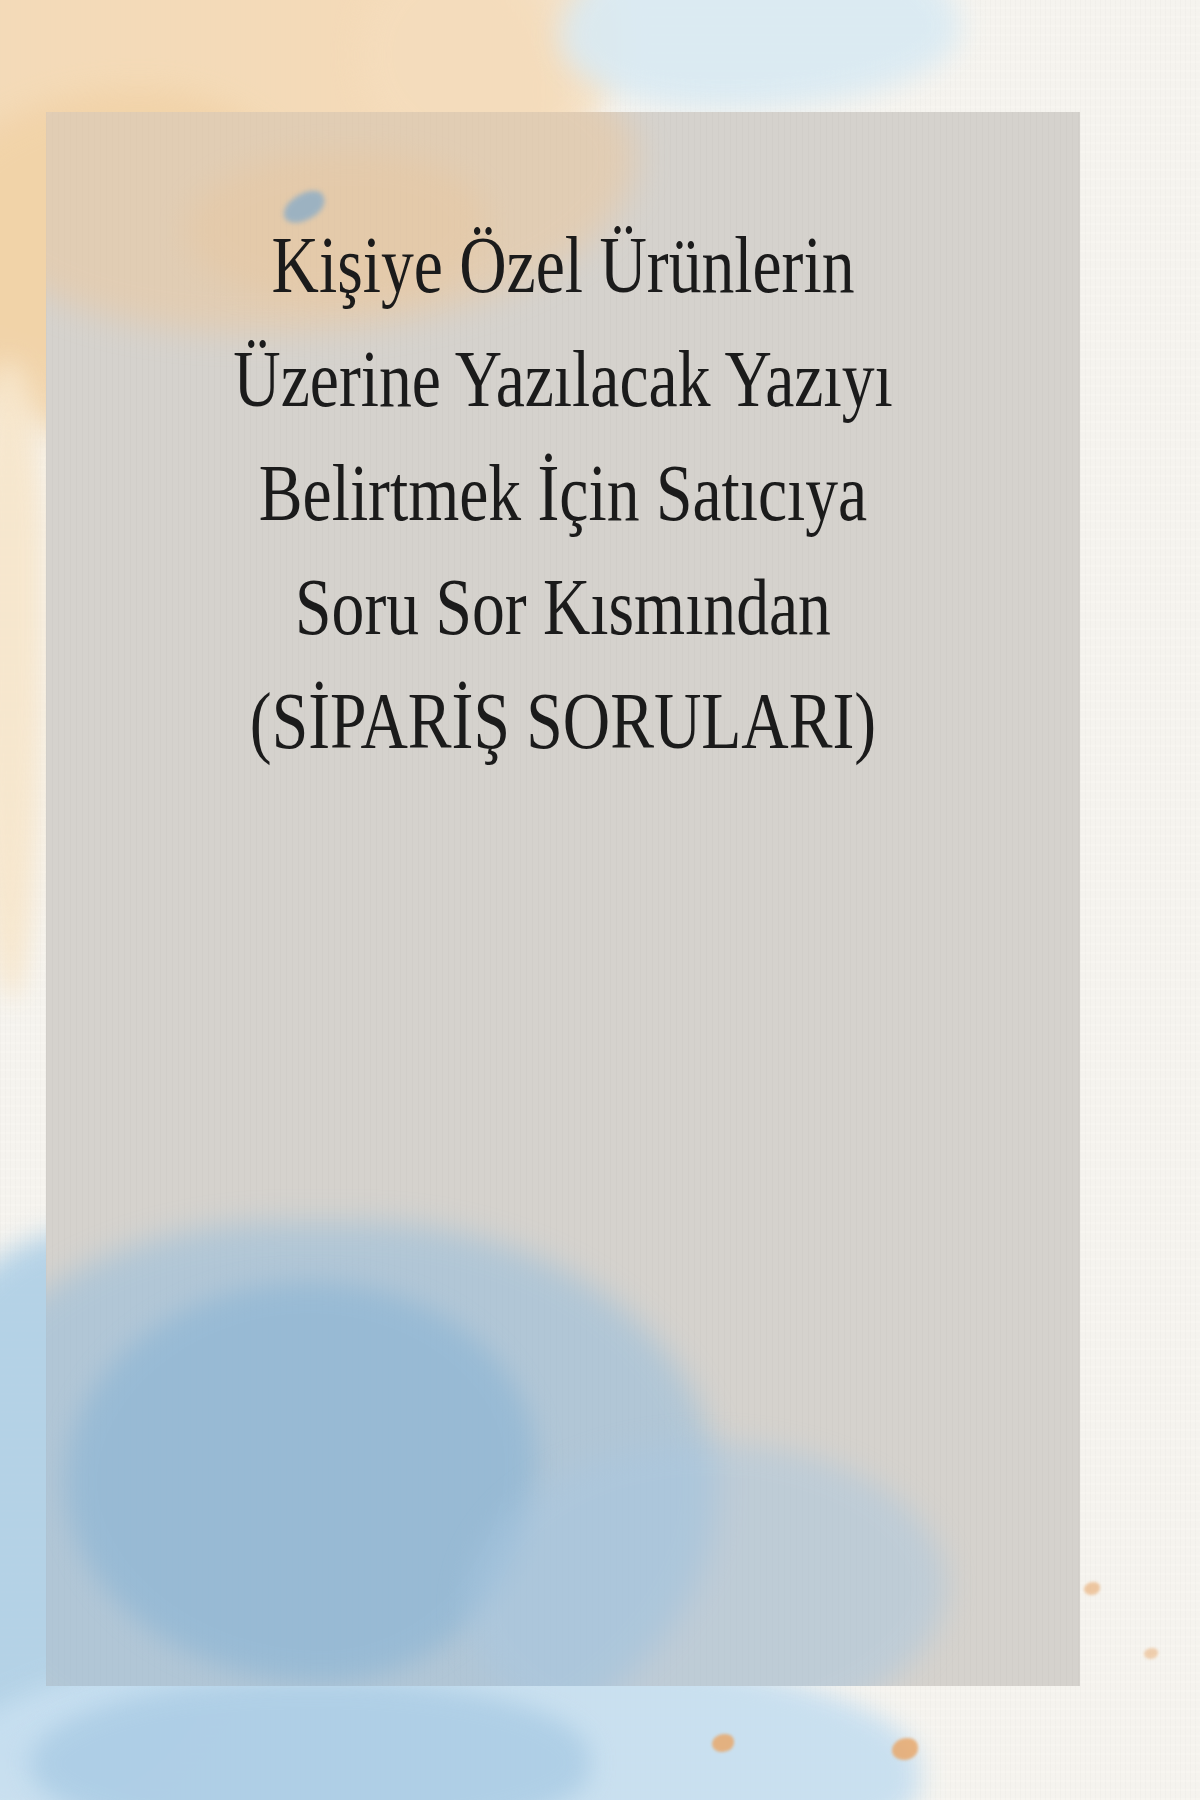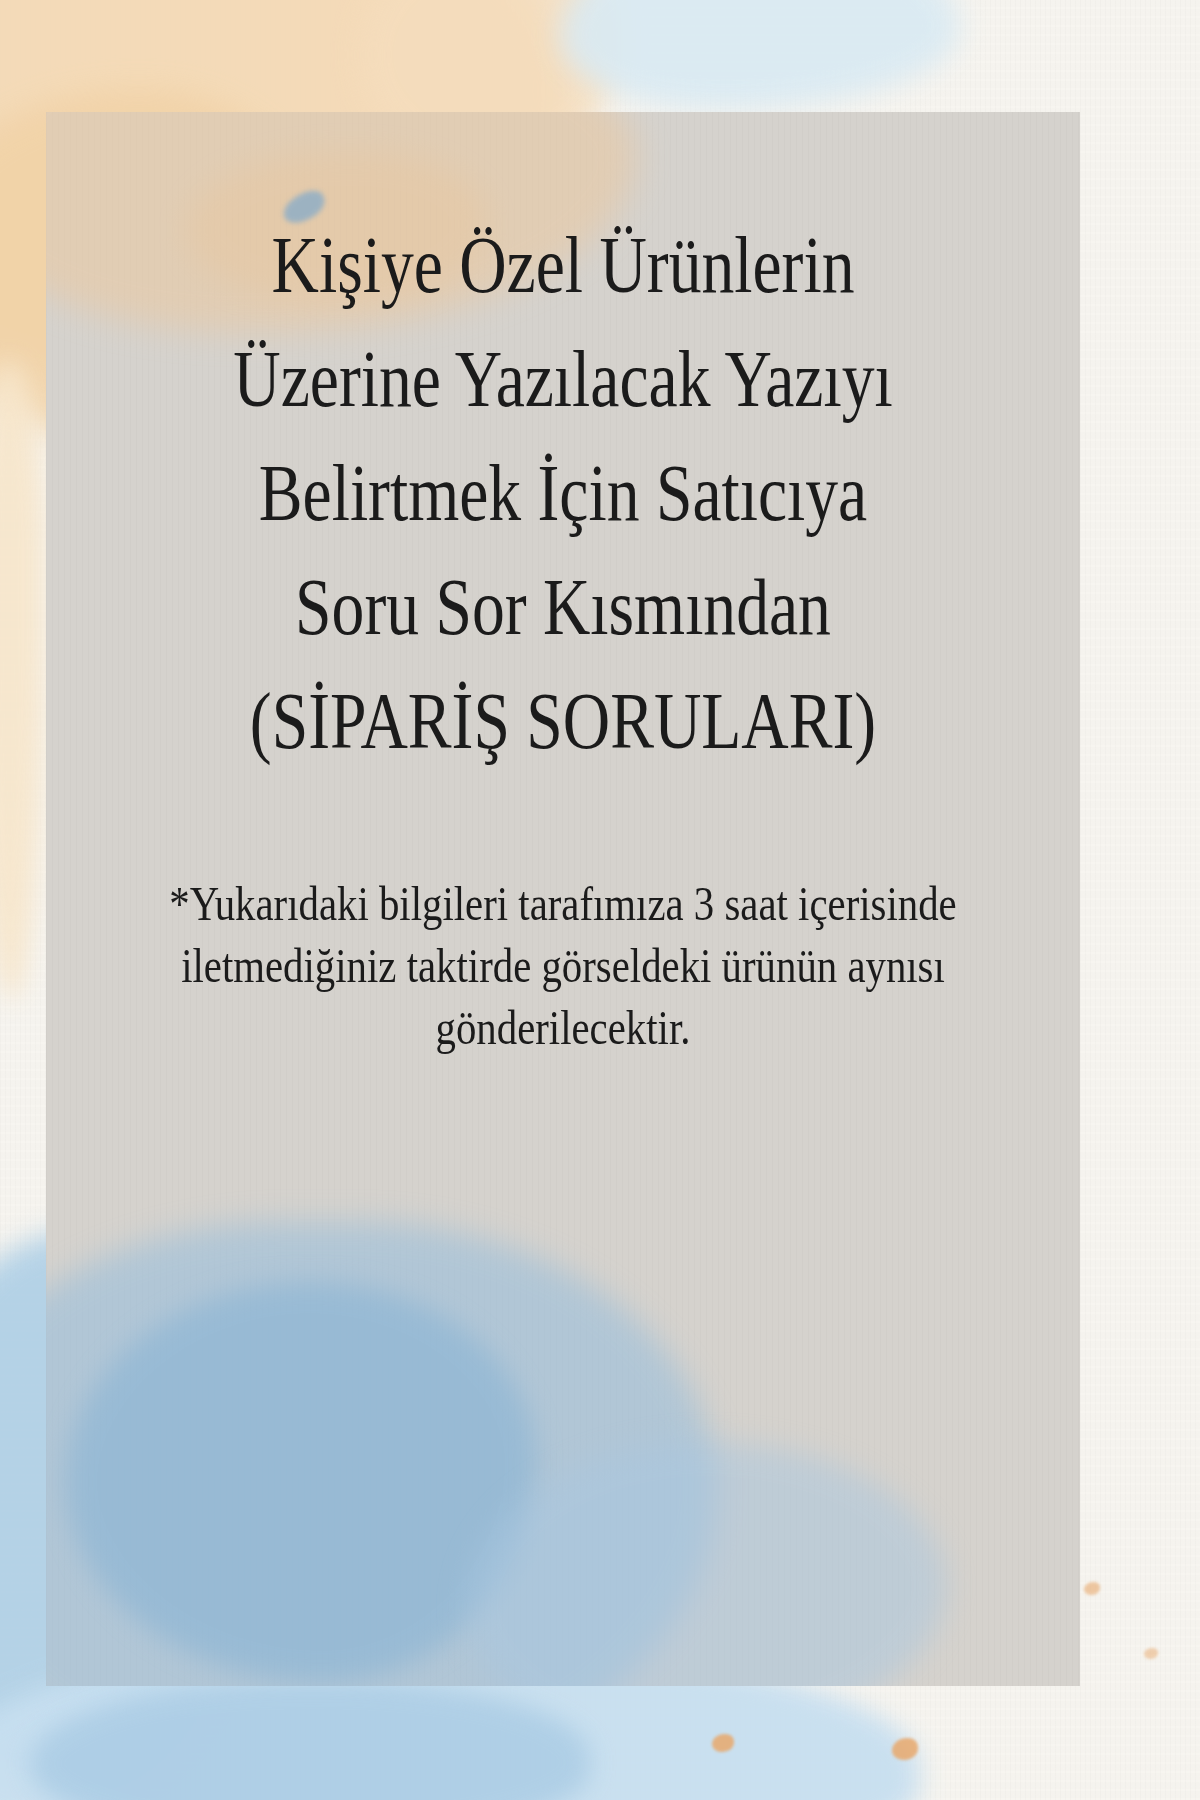--- a/index.html
+++ b/index.html
@@ -120,20 +120,15 @@
     <div class="pblob pb3"></div>
 
     <div class="text-layer">
       <div class="heading-block">
         <div class="line">Kişiye Özel Ürünlerin</div>
         <div class="line">Üzerine Yazılacak Yazıyı</div>
         <div class="line">Belirtmek İçin Satıcıya</div>
         <div class="line">Soru Sor Kısmından</div>
         <div class="line">(SİPARİŞ SORULARI)</div>
       </div>
-      <div class="footnote-block">
-        <div class="line">*Yukarıdaki bilgileri tarafımıza 3 saat içerisinde</div>
-        <div class="line">iletmediğiniz taktirde görseldeki ürünün aynısı</div>
-        <div class="line">gönderilecektir.</div>
-      </div>
     </div>
   </div>
 </div>
 
 </body></html>

